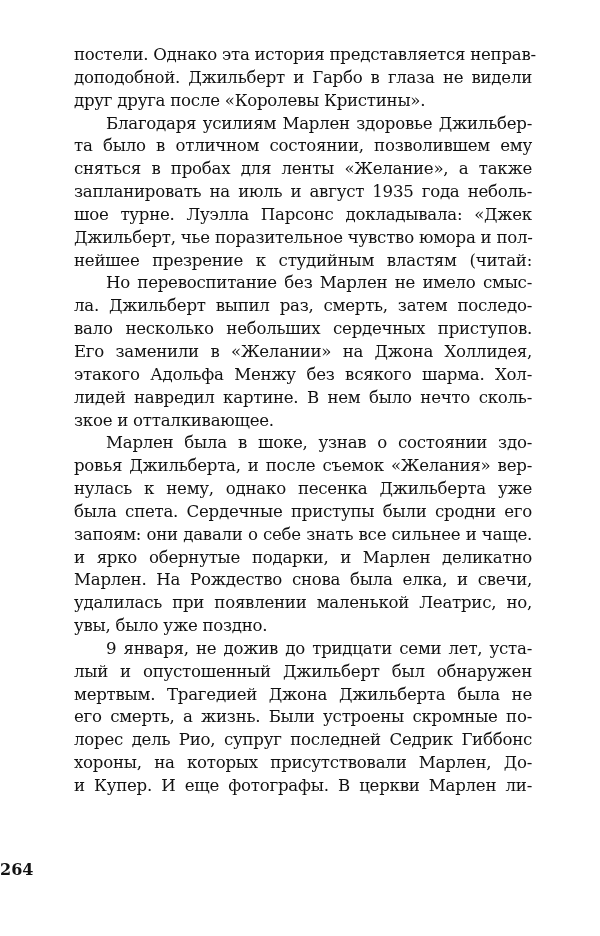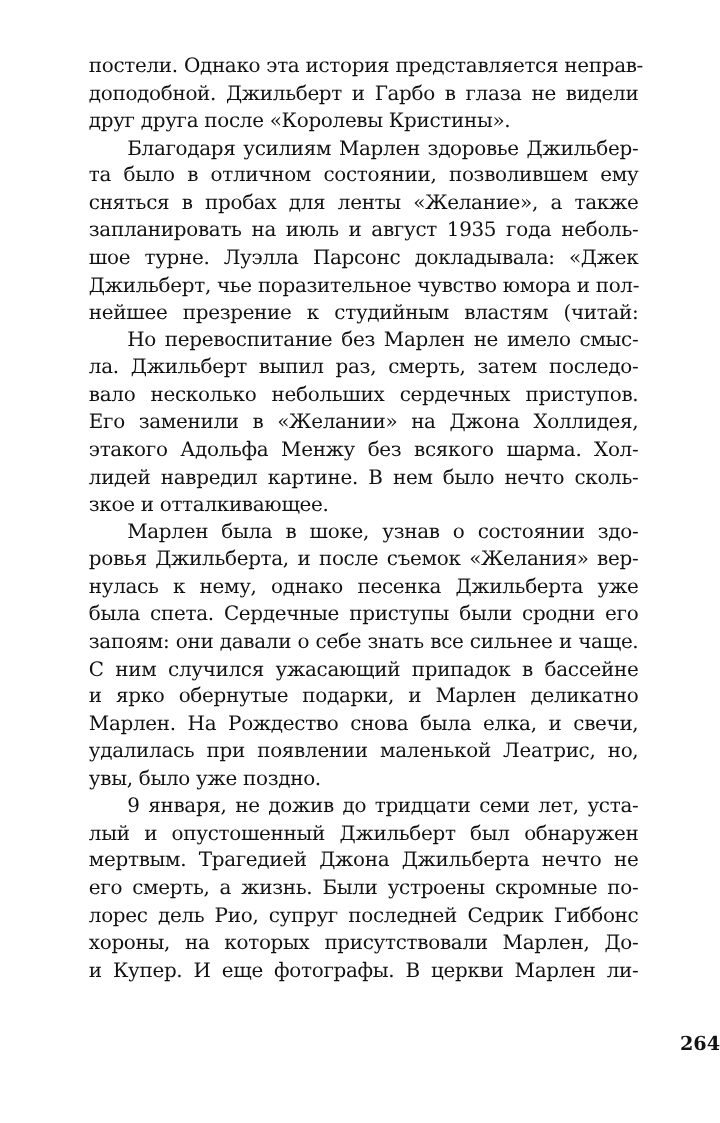--- a/index.html
+++ b/index.html
@@ -35,21 +35,21 @@
       text-align-last: left;
     }
     .line.indent {
       padding-left: 32px;
     }
     .page-number {
       position: absolute;
       left: 0;
       width: 600px;
       top: 860px;
-      text-align: right;
+      text-align: left;
       font-family: "DejaVu Serif", "Liberation Serif", serif;
       font-weight: bold;
       font-size: 16px;
       color: #111111;
     }
   </style>
 </head>
 <body>
 
 <div class="page">
@@ -79,31 +79,30 @@
     <span class="line">лидей навредил картине. В нем было нечто сколь-</span>
     <span class="line last">зкое и отталкивающее.</span>
   </div>
 
   <div>
     <span class="line indent">Марлен была в шоке, узнав о состоянии здо-</span>
     <span class="line">ровья Джильберта, и после съемок «Желания» вер-</span>
     <span class="line">нулась к нему, однако песенка Джильберта уже</span>
     <span class="line">была спета. Сердечные приступы были сродни его</span>
     <span class="line">запоям: они давали о себе знать все сильнее и чаще.</span>
-    <span class="line">С ним случился ужасающий припадок в бассейне</span>
     <span class="line">и ярко обернутые подарки, и Марлен деликатно</span>
     <span class="line">Марлен. На Рождество снова была елка, и свечи,</span>
     <span class="line">удалилась при появлении маленькой Леатрис, но,</span>
     <span class="line last">увы, было уже поздно.</span>
   </div>
 
   <div>
     <span class="line indent">9 января, не дожив до тридцати семи лет, уста-</span>
     <span class="line">лый и опустошенный Джильберт был обнаружен</span>
-    <span class="line">мертвым. Трагедией Джона Джильберта нечто не</span>
+    <span class="line">мертвым. Трагедией Джона Джильберта была не</span>
     <span class="line">его смерть, а жизнь. Были устроены скромные по-</span>
     <span class="line">лорес дель Рио, супруг последней Седрик Гиббонс</span>
     <span class="line">хороны, на которых присутствовали Марлен, До-</span>
     <span class="line">и Купер. И еще фотографы. В церкви Марлен ли-</span>
   </div>
 </div>
 
 <div class="page-number">264</div>
 
 </body></html>

